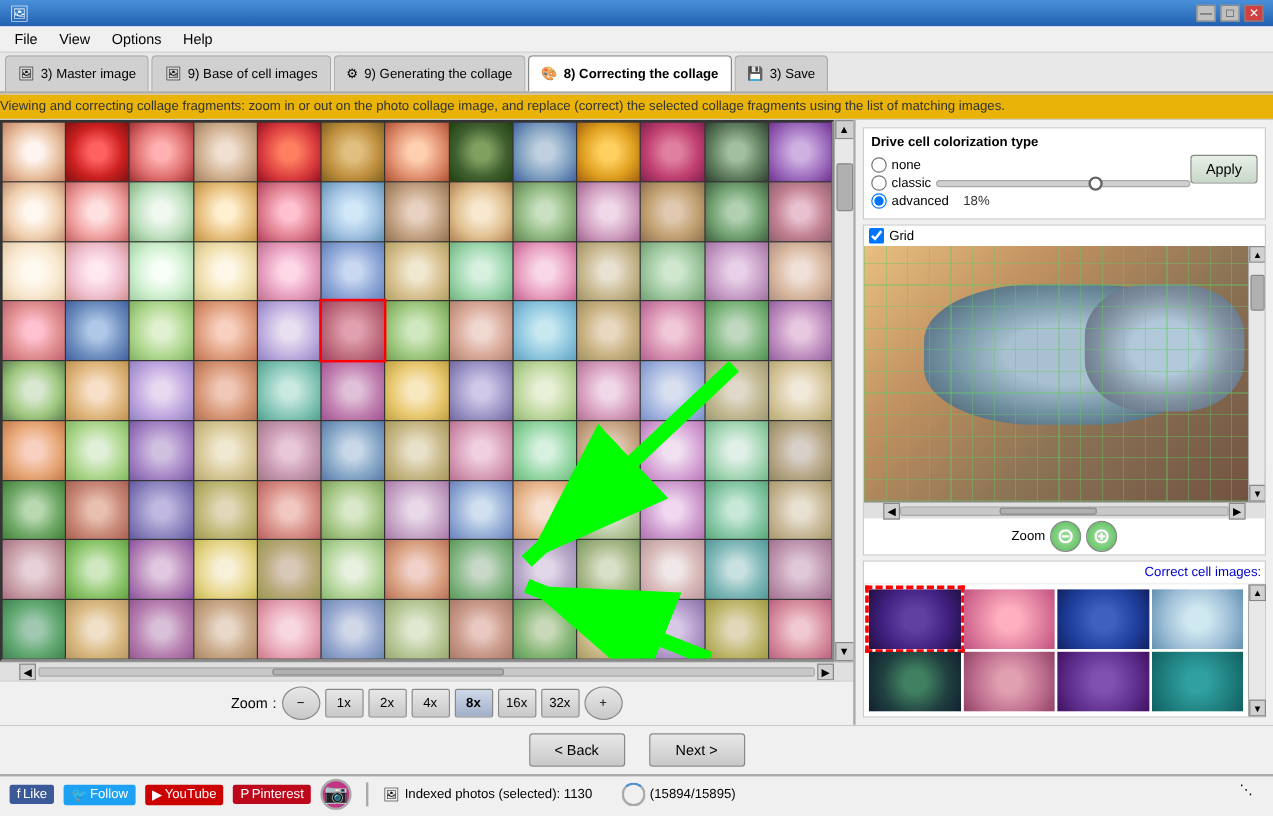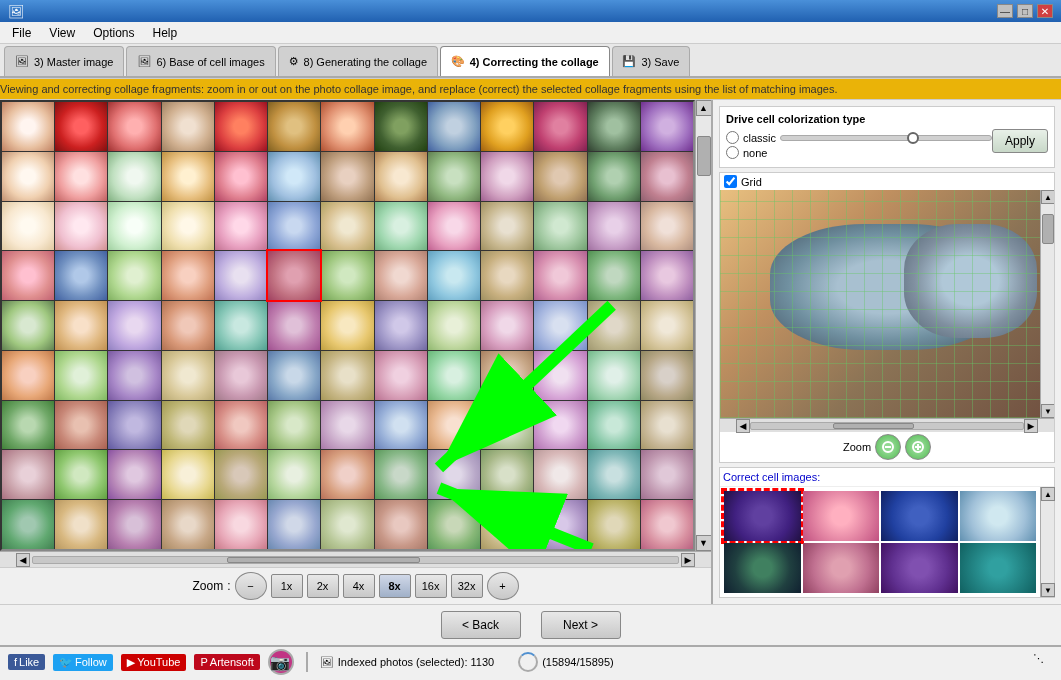--- a/index.html
+++ b/index.html
@@ -266,21 +266,21 @@
     }
 
     
     .cell-images-section {
       border: 1px solid #ccc;
       background: white;
       display: flex;
       flex-direction: column;
     }
     .cell-images-header {
-      text-align: left;
+      text-align: right;
       font-size: 11px;
       color: #0000cc;
       padding: 3px;
       border-bottom: 1px solid #eee;
     }
     .cell-images-grid {
       display: grid;
       grid-template-columns: repeat(4, 1fr);
       gap: 2px;
       padding: 4px;
@@ -406,29 +406,29 @@
   <span class="menu-item">Help</span>
 </div>
 
 <div class="tab-bar">
   <div class="tab">
     <span>🖼</span>
     <span>3) Master image</span>
   </div>
   <div class="tab">
     <span>🖼</span>
-    <span>6) Base of cell images</span>
+    <span>9) Base of cell images</span>
   </div>
   <div class="tab">
     <span>⚙</span>
-    <span>8) Generating the collage</span>
+    <span>9) Generating the collage</span>
   </div>
   <div class="tab active">
     <span>🎨</span>
-    <span>4) Correcting the collage</span>
+    <span>8) Correcting the collage</span>
   </div>
   <div class="tab">
     <span>💾</span>
     <span>3) Save</span>
   </div>
 </div>
 
 <div class="info-bar">
   <span>Viewing and correcting collage fragments: zoom in or out on the photo collage image, and replace (correct) the selected collage fragments using the list of matching images.</span>
 </div>
@@ -613,30 +613,35 @@
   </div>
 
   <div class="right-panel">
 
     <div class="colorize-section">
       <div class="section-title">Drive cell colorization type</div>
       <div style="display:flex; justify-content:space-between; align-items:flex-start;">
         <div style="flex:1;">
           <div class="radio-row">
             <input type="radio" name="colorize" style="">
+            <span>none</span>
+          </div>
+          <div class="radio-row">
+            <input type="radio" name="colorize" style="">
             <span>classic</span>
             <div class="radio-with-slider">
               <div class="slider-track">
                 <div class="slider-thumb"></div>
               </div>
             </div>
           </div>
           <div class="radio-row">
-            <input type="radio" name="colorize" style="">
-            <span>none</span>
+            <input type="radio" name="colorize" checked="" style="">
+            <span>advanced</span>
+            <span class="pct-label" style="margin-left:8px;">18%</span>
           </div>
         </div>
         <button class="apply-btn">Apply</button>
       </div>
     </div>
 
     <div class="preview-section">
       <div class="grid-checkbox-row">
         <input type="checkbox" checked="" style="">
         <span>Grid</span>
@@ -739,21 +744,21 @@
   <div class="social-btn twitter">
     <span>🐦</span>
     <span>Follow</span>
   </div>
   <div class="social-btn youtube">
     <span>▶</span>
     <span>YouTube</span>
   </div>
   <div class="social-btn pinterest">
     <span>P</span>
-    <span>Artensoft</span>
+    <span>Pinterest</span>
   </div>
   <div style="width:26px;height:26px;border:2px solid #aaa;border-radius:50%;display:flex;align-items:center;justify-content:center;font-size:16px;background:#c13584;color:white;">📷</div>
   <span style="width:2px;height:20px;background:#aaa;margin:0 4px;"></span>
   <div style="display:flex;align-items:center;gap:4px;">
     <span>🖼</span>
     <span>Indexed photos (selected): 1130</span>
   </div>
   <div style="display:flex;align-items:center;gap:4px;margin-left:16px;">
     <div style="width:20px;height:20px;border:2px solid #aaa;border-radius:50%;border-top-color:#5090d0;animation:none;"></div>
     <span>(15894/15895)</span>

